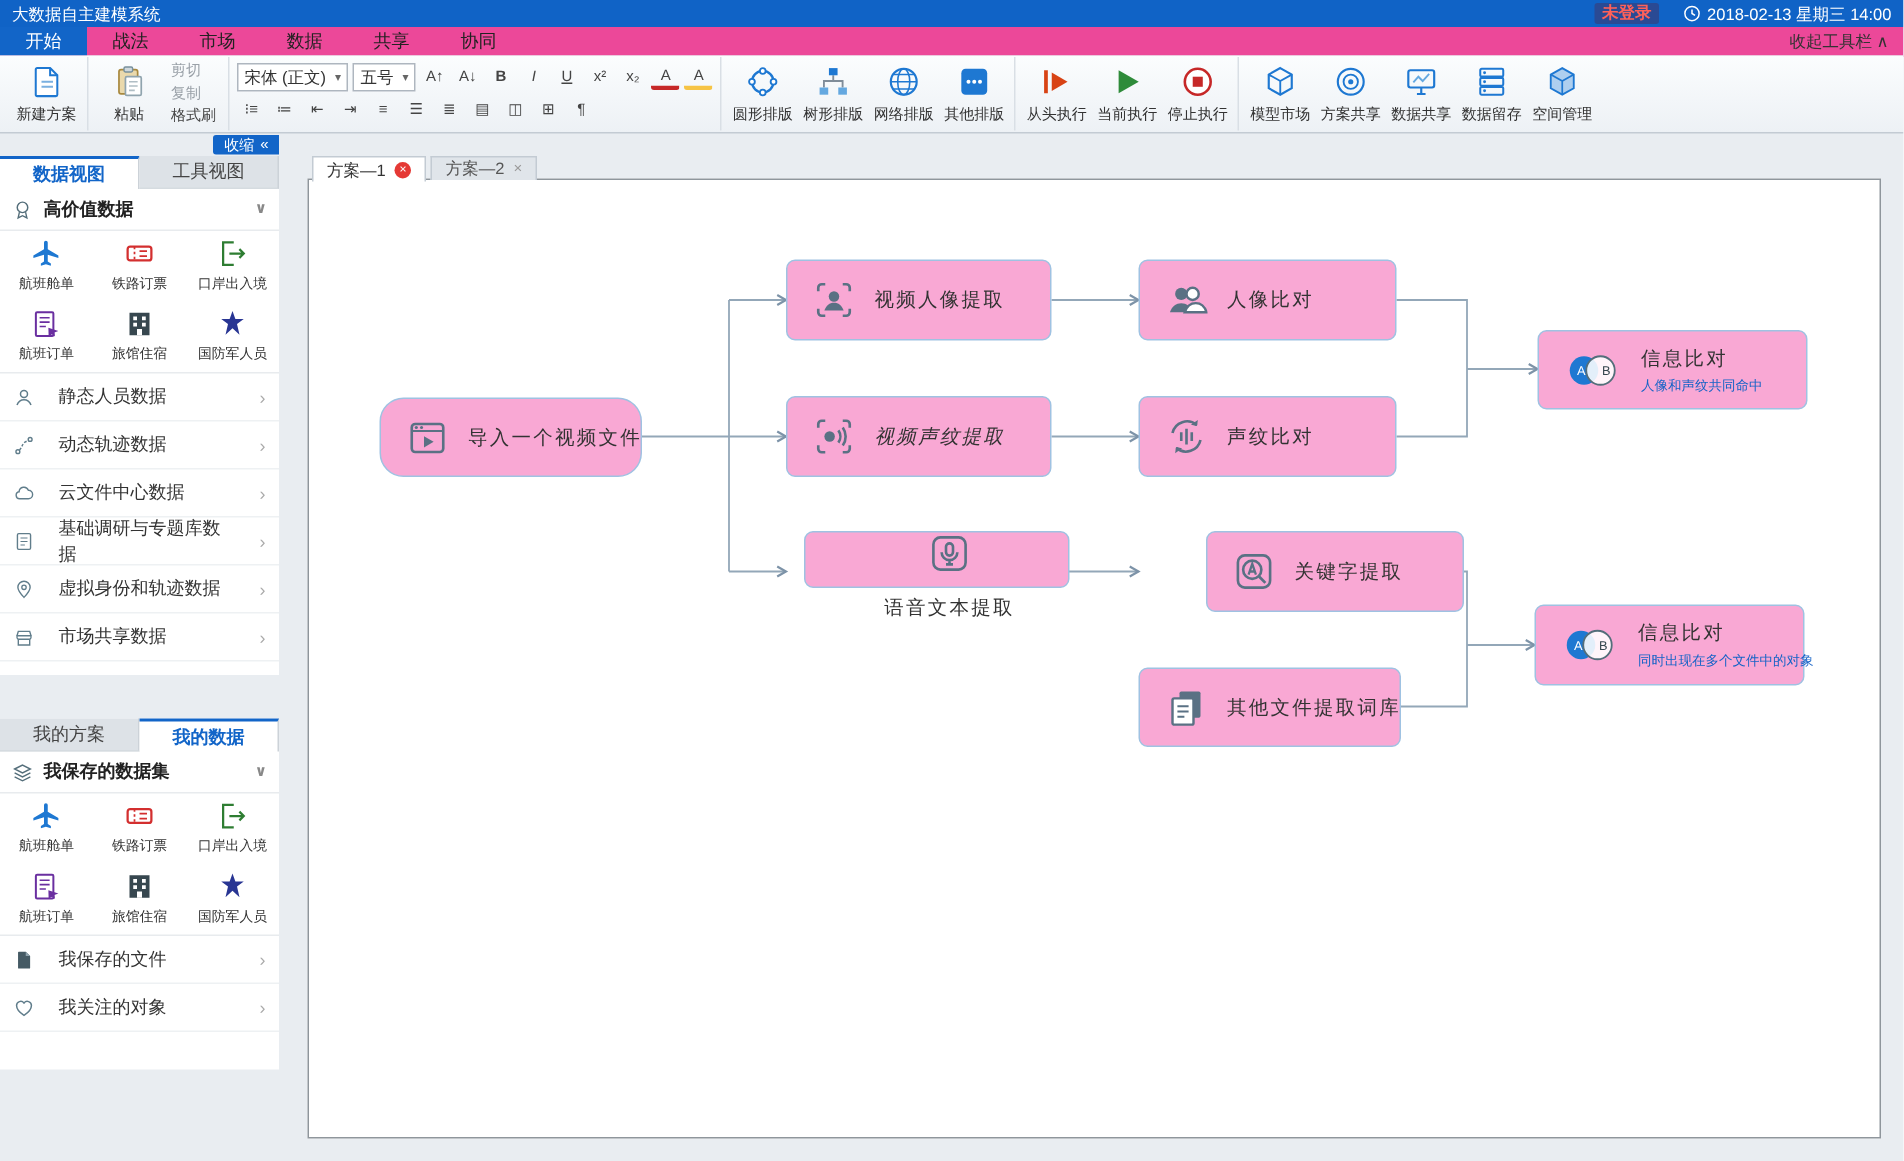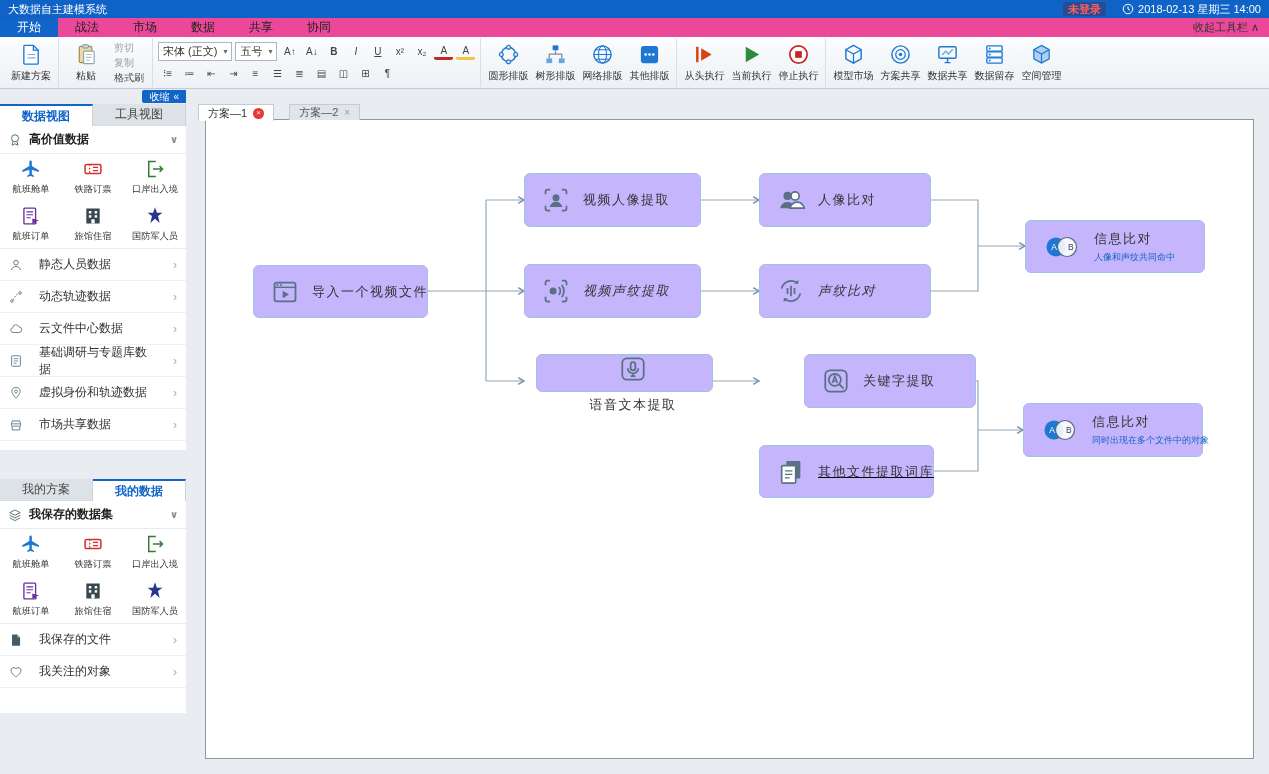--- a/index.html
+++ b/index.html
@@ -64,31 +64,31 @@
          font-size:10px;color:#333}
   .sitem .icon{width:20px;height:20px}
   .glabel{white-space:nowrap;transform:scale(.92)}
   .srow{height:31px;display:flex;align-items:center;padding:0 9px;gap:16px;border-bottom:1px solid #eef1f3;
         font-size:12px;color:#333}
   .srow .icon{width:14px;height:14px;color:#607d8b}
   .srow .chev{margin-left:auto;color:#aaa;font-size:12px}
 
   
   .workspace{position:absolute;left:186px;top:89px;right:0;bottom:0}
-  .wtabs{position:absolute;left:12px;top:15px;height:16px;display:flex;gap:15px;z-index:3}
+  .wtabs{position:absolute;left:22px;top:15px;height:16px;display:flex;gap:3px;z-index:3}
   .wtab{display:flex;align-items:center;gap:6px;padding:0 9px;font-size:11px;background:#e0e5ea;color:#555;
         border:1px solid #c3cbd3;border-bottom:none;box-sizing:border-box}
   .wtab.active{background:#fff;color:#333;height:17px}
   .closered{width:11px;height:11px;border-radius:50%;background:#e53935;color:#fff;font-size:8px;
             display:flex;align-items:center;justify-content:center;line-height:1}
   .closex{color:#999;font-size:10px;line-height:1}
   .canvas{position:absolute;left:19px;top:30px;width:1047px;height:638px;background:#fff;border:1px solid #8f969c}
   .edges{position:absolute;left:0;top:0}
   .node{position:absolute;display:flex;align-items:center;gap:13px;padding-left:17px;box-sizing:border-box;
-        border:1px solid #9fc2e2;border-radius:6px;background:#c4b5fd}
+        border:1px solid #9fc2e2;border-radius:6px;background:#f9a8d4}
   .node .nicon{width:28px;height:28px}
   .node .vennicon{width:38px;height:26px}
   .nlabel{font-size:13px;color:#333;letter-spacing:1.5px;white-space:nowrap}
   .nsub{font-size:9px;color:#1663c7;margin-top:3px;letter-spacing:0;white-space:nowrap}
   .ncol{display:flex;flex-direction:column;justify-content:center}
 </style>
 </head>
 <body>
 
 <div id="app">
@@ -588,21 +588,21 @@
           <path d="M 495 80 L 553 80" fill="none" stroke="#93a7b8" stroke-width="1.2" marker-end="url(#arr)"></path>
           <path d="M 495 171 L 553 171" fill="none" stroke="#93a7b8" stroke-width="1.2" marker-end="url(#arr)"></path>
           <path d="M 495 261 L 553 261" fill="none" stroke="#93a7b8" stroke-width="1.2" marker-end="url(#arr)"></path>
           <path d="M 725 80 L 772 80 L 772 126" fill="none" stroke="#93a7b8" stroke-width="1.2"></path>
           <path d="M 725 171 L 772 171 L 772 126" fill="none" stroke="#93a7b8" stroke-width="1.2"></path>
           <path d="M 772 126 L 819 126" fill="none" stroke="#93a7b8" stroke-width="1.2" marker-end="url(#arr)"></path>
           <path d="M 725 261 L 772 261 L 772 310" fill="none" stroke="#93a7b8" stroke-width="1.2"></path>
           <path d="M 728 351 L 772 351 L 772 310" fill="none" stroke="#93a7b8" stroke-width="1.2"></path>
           <path d="M 772 310 L 817 310" fill="none" stroke="#93a7b8" stroke-width="1.2" marker-end="url(#arr)"></path>
         </svg>
-        <div class="node" style="left: 47px; top: 145px; width: 175px; height: 53px;">
+        <div class="node" style="left: 47px; top: 145px; width: 175px; height: 53px; border-radius: 16px;">
           <span class="icon nicon">
             <svg viewBox="0 0 24 24">
               <rect x="3" y="4" width="18" height="16" rx="2" fill="none" stroke="#5a7184" stroke-width="1.5"></rect>
               <path d="M3 8h18" stroke="#5a7184" stroke-width="1.2"></path>
               <circle cx="5.6" cy="6" r=".9" fill="#5a7184"></circle>
               <circle cx="8.6" cy="6" r=".9" fill="#5a7184"></circle>
               <path d="M10 11l5.5 3.2L10 17.4z" fill="#5a7184"></path>
             </svg>
           </span>
           <div class="nlabel">导入一个视频文件</div>
@@ -641,21 +641,21 @@
           <span class="icon nicon">
             <svg viewBox="0 0 24 24">
               <circle cx="9" cy="8.5" r="3.5" fill="#5a7184"></circle>
               <path d="M2.5 19c1.2-3.5 3.6-5.2 6.5-5.2s5.3 1.7 6.5 5.2z" fill="#5a7184"></path>
               <circle cx="15.5" cy="8.5" r="3.5" fill="#fff" stroke="#5a7184" stroke-width="1.4"></circle>
               <path d="M11 19c1.2-3.5 3.5-5.2 6.3-5.2 2.8 0 5 1.7 6.2 5.2z" fill="#fff" stroke="#5a7184" stroke-width="1.4"></path>
             </svg>
           </span>
           <div class="nlabel">人像比对</div>
         </div>
-        <div class="node" style="left: 553px; top: 144px; width: 172px; height: 54px; font-style: italic;">
+        <div class="node" style="left: 553px; top: 144px; width: 172px; height: 54px;">
           <span class="icon nicon">
             <svg viewBox="0 0 24 24">
               <path d="M4 10a8.5 8.5 0 0 1 13.8-4.6" fill="none" stroke="#5a7184" stroke-width="1.5"></path>
               <path d="M18.5 2.5l-.5 3.5-3.5-.7z" fill="#5a7184"></path>
               <path d="M20 14a8.5 8.5 0 0 1-13.8 4.6" fill="none" stroke="#5a7184" stroke-width="1.5"></path>
               <path d="M5.5 21.5l.5-3.5 3.5.7z" fill="#5a7184"></path>
               <path d="M9 9.5v5M12 7.5v9M15 9.5v5" stroke="#5a7184" stroke-width="1.5"></path>
             </svg>
           </span>
           <div class="nlabel">声纹比对</div>
@@ -664,21 +664,21 @@
           <span class="icon nicon">
             <svg viewBox="0 0 24 24">
               <rect x="2.8" y="2.8" width="18.4" height="18.4" rx="4" fill="none" stroke="#5a7184" stroke-width="1.5"></rect>
               <circle cx="11" cy="11" r="5.2" fill="none" stroke="#5a7184" stroke-width="1.5"></circle>
               <path d="M8.9 13.8 11 7.6l2.1 6.2M9.7 12h2.7" fill="none" stroke="#5a7184" stroke-width="1.3"></path>
               <path d="M14.9 14.9l3.6 3.6" stroke="#5a7184" stroke-width="1.6"></path>
             </svg>
           </span>
           <div class="nlabel">关键字提取</div>
         </div>
-        <div class="node" style="left: 553px; top: 325px; width: 175px; height: 53px; text-decoration: underline;">
+        <div class="node" style="left: 553px; top: 325px; width: 175px; height: 53px;">
           <span class="icon nicon">
             <svg viewBox="0 0 24 24">
               <rect x="8" y="2.5" width="12" height="15" rx="1" fill="#5a7184"></rect>
               <rect x="4" y="6.5" width="12" height="15" rx="1" fill="#fff" stroke="#5a7184" stroke-width="1.4"></rect>
               <path d="M6.8 11h6.4M6.8 14h6.4M6.8 17h4" stroke="#5a7184" stroke-width="1.2"></path>
             </svg>
           </span>
           <div class="nlabel">其他文件提取词库</div>
         </div>
         <div class="node" style="left: 819px; top: 100px; width: 180px; height: 53px;">

